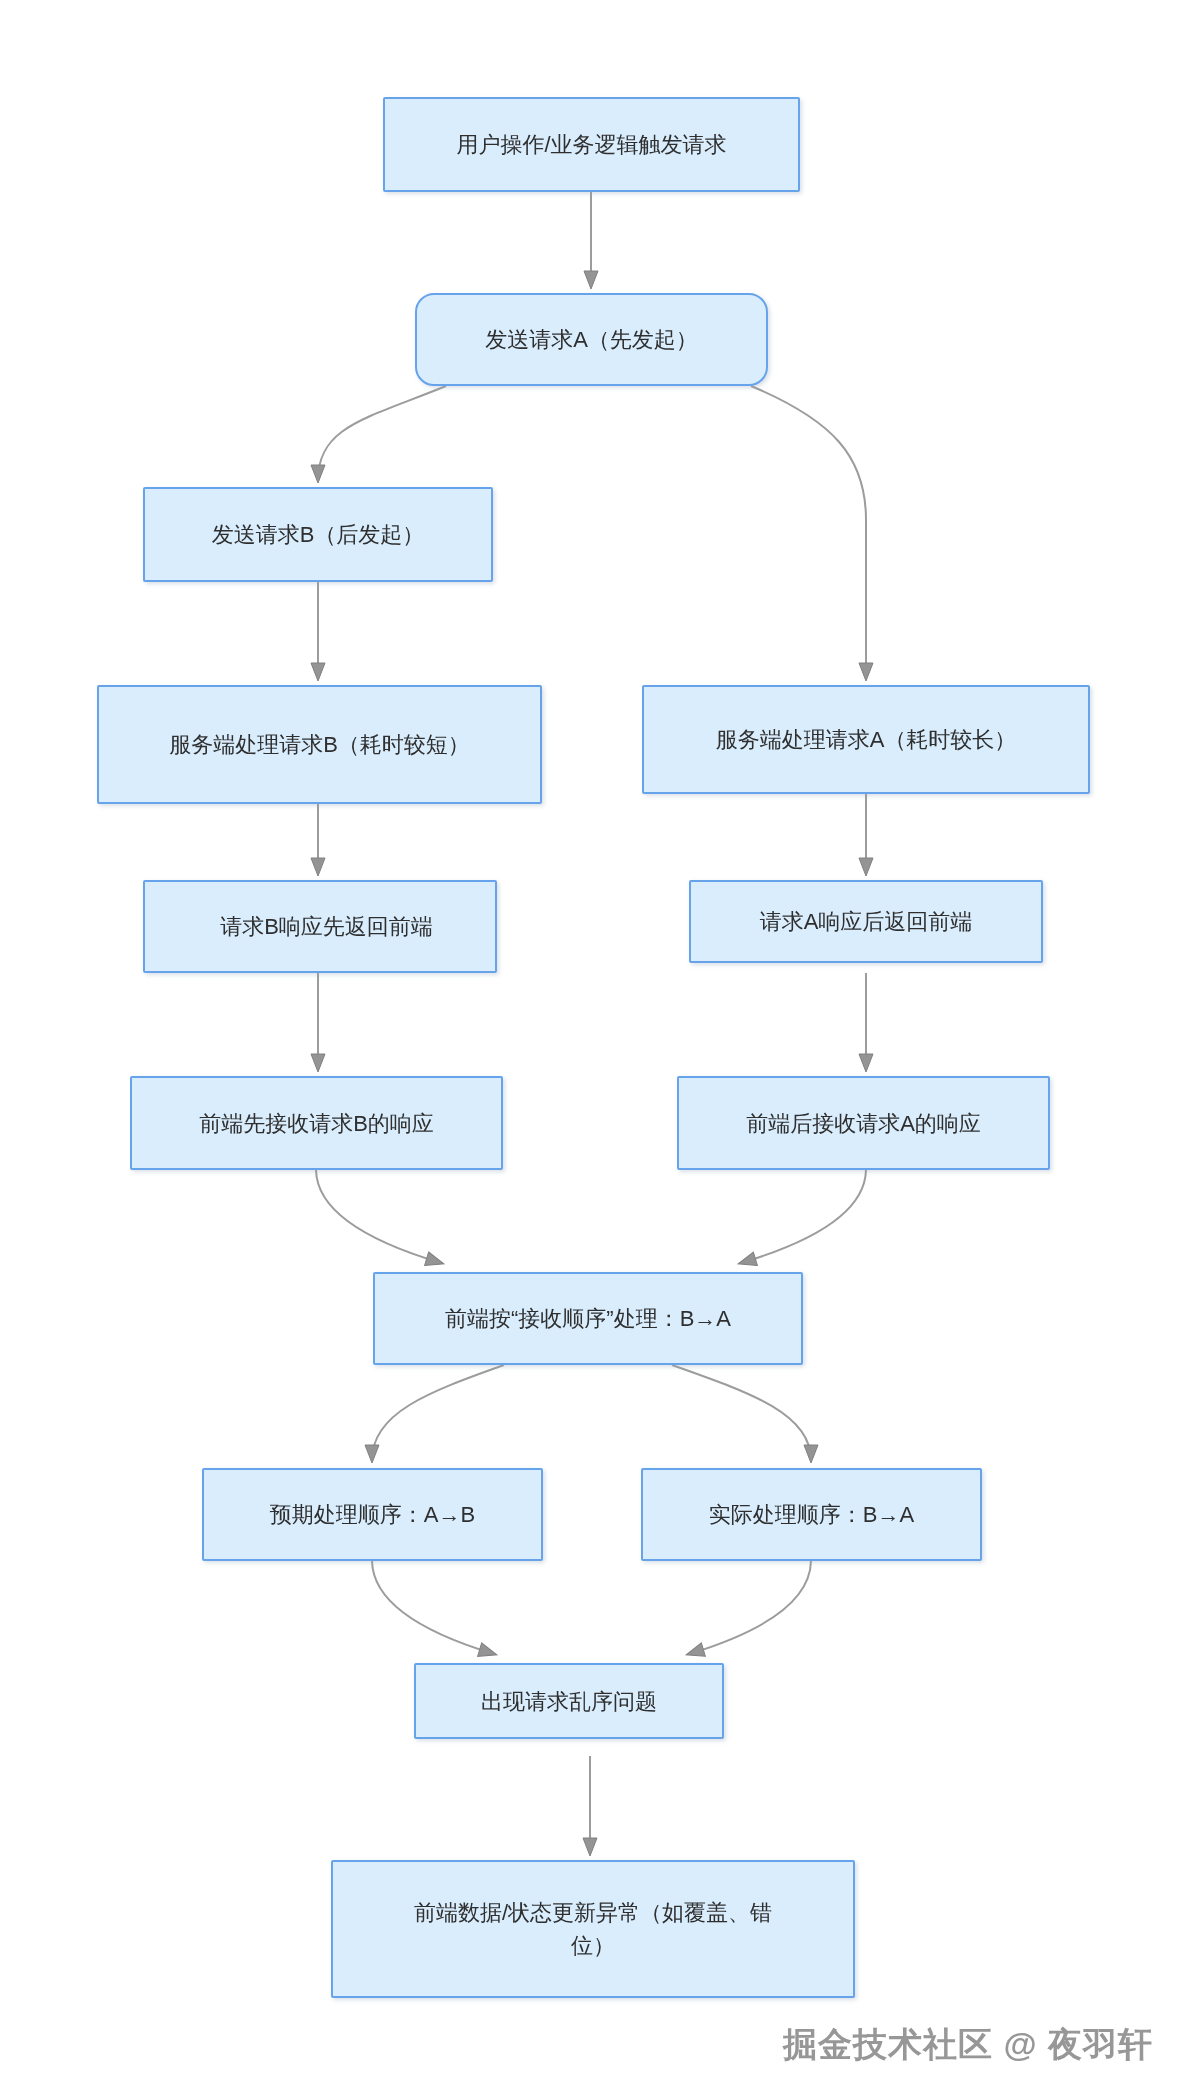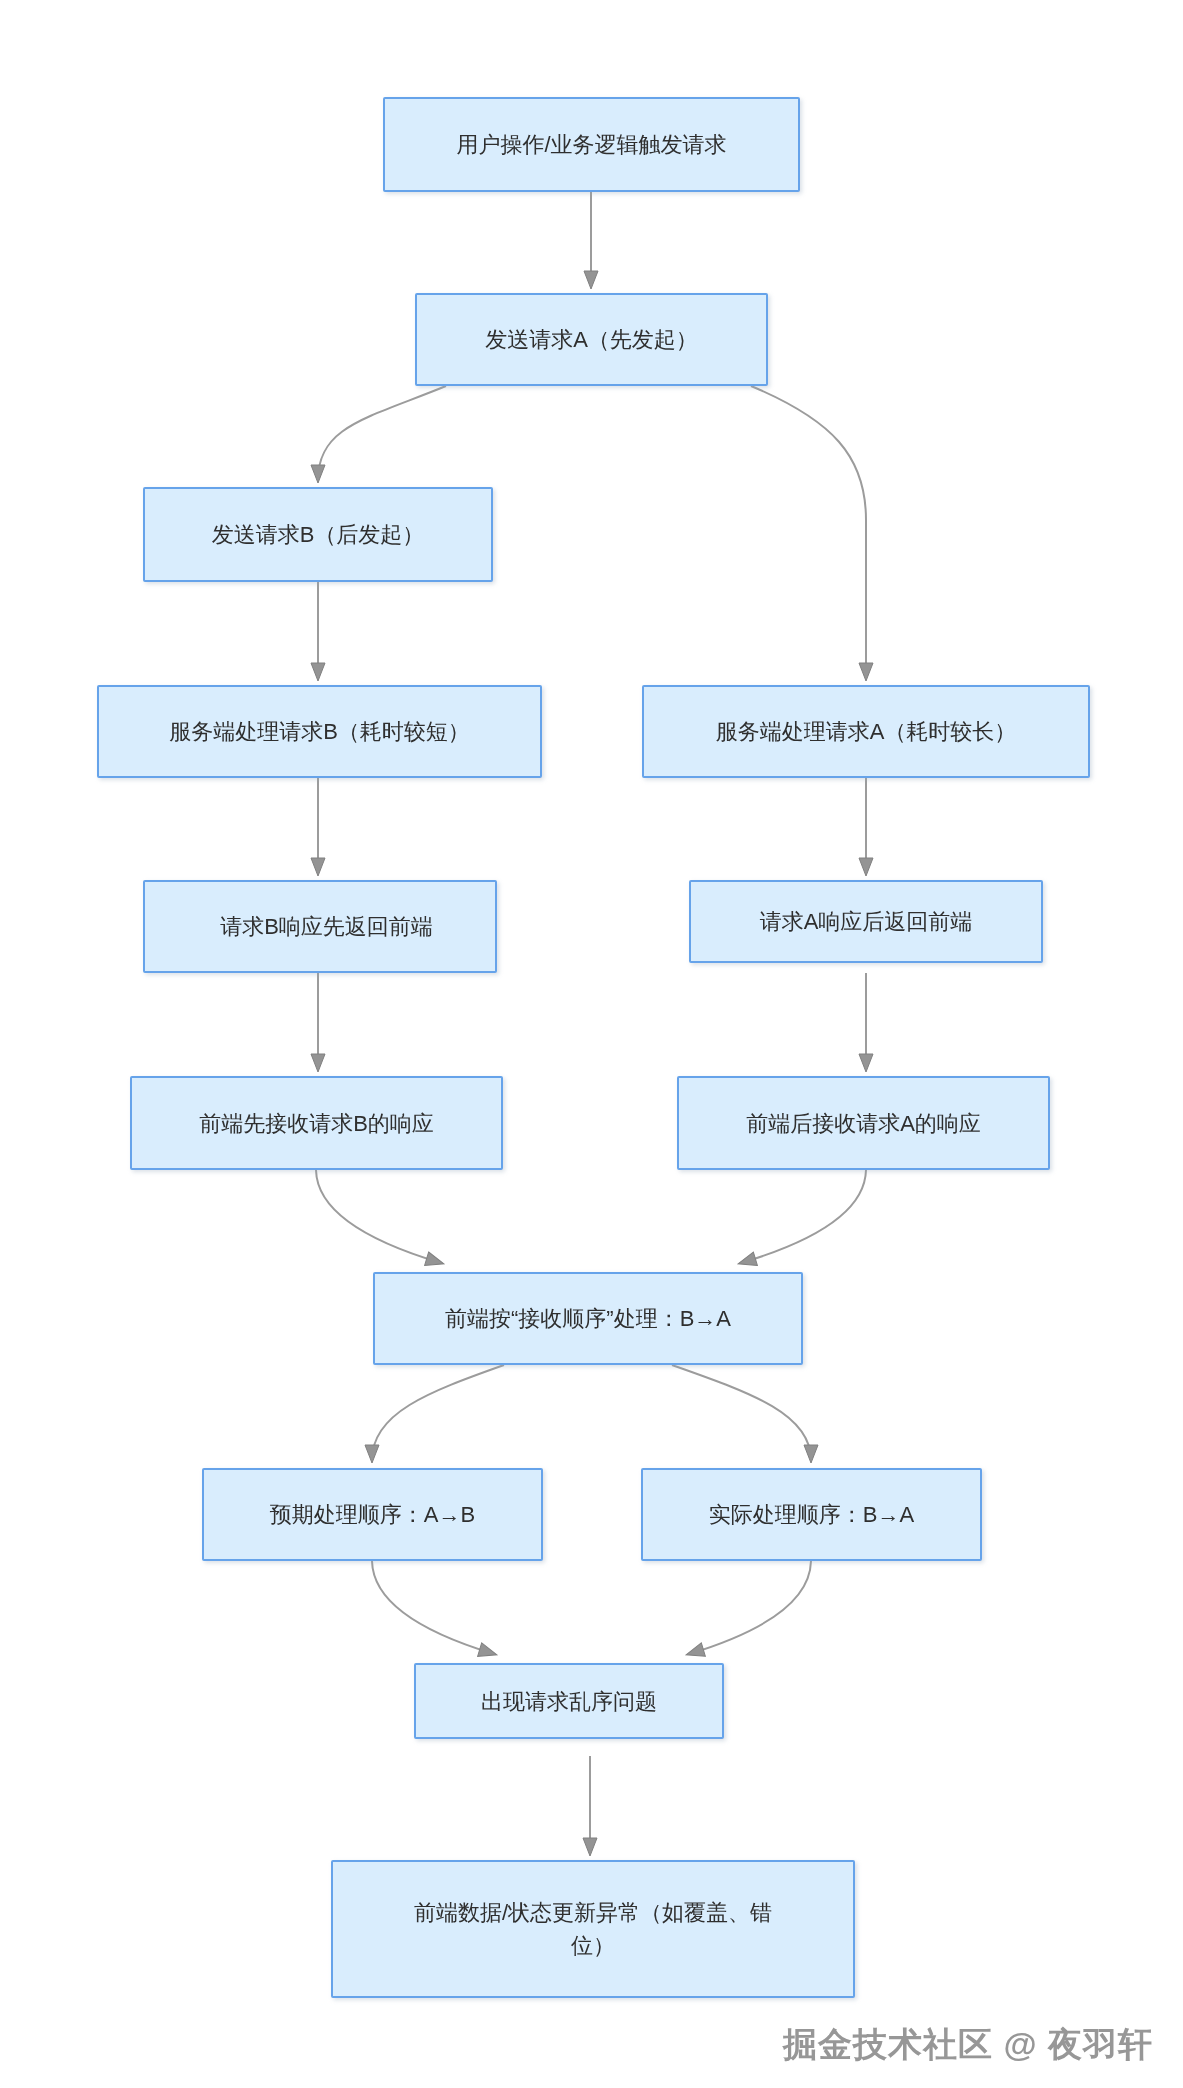--- a/index.html
+++ b/index.html
@@ -29,24 +29,24 @@
     border-radius:2px;
     box-shadow:2px 2px 4px rgba(150,165,185,.35);
     display:flex;align-items:center;justify-content:center;
     text-align:center;
     color:var(--text);
     font-size:22px;
     line-height:1.5;
   }
   .node .label{display:inline-block;padding:0 14px;}
   .n1 {left:383px;top:97px;  width:417px;height:95px;}
-  .n2 {left:415px;top:293px; width:353px;height:93px;}
+  .n2 {left:415px;top:293px; width:353px;height:93px;border-radius:19px;}
   .n3 {left:143px;top:487px; width:350px;height:95px;}
-  .n4 {left:97px; top:685px; width:445px;height:93px;}
-  .n5 {left:642px;top:685px; width:448px;height:93px;}
+  .n4 {left:97px; top:685px; width:445px;height:119px;}
+  .n5 {left:642px;top:685px; width:448px;height:109px;}
   .n6 {left:143px;top:880px; width:354px;height:93px;padding-left:13px;}
   .n7 {left:689px;top:880px; width:354px;height:83px;}
   .n8 {left:130px;top:1076px;width:373px;height:94px;}
   .n9 {left:677px;top:1076px;width:373px;height:94px;}
   .n10{left:373px;top:1272px;width:430px;height:93px;}
   .n11{left:202px;top:1468px;width:341px;height:93px;}
   .n12{left:641px;top:1468px;width:341px;height:93px;}
   .n13{left:414px;top:1663px;width:310px;height:76px;}
   .n14{left:331px;top:1860px;width:524px;height:138px;}
   .n14 .label{max-width:382px;}

